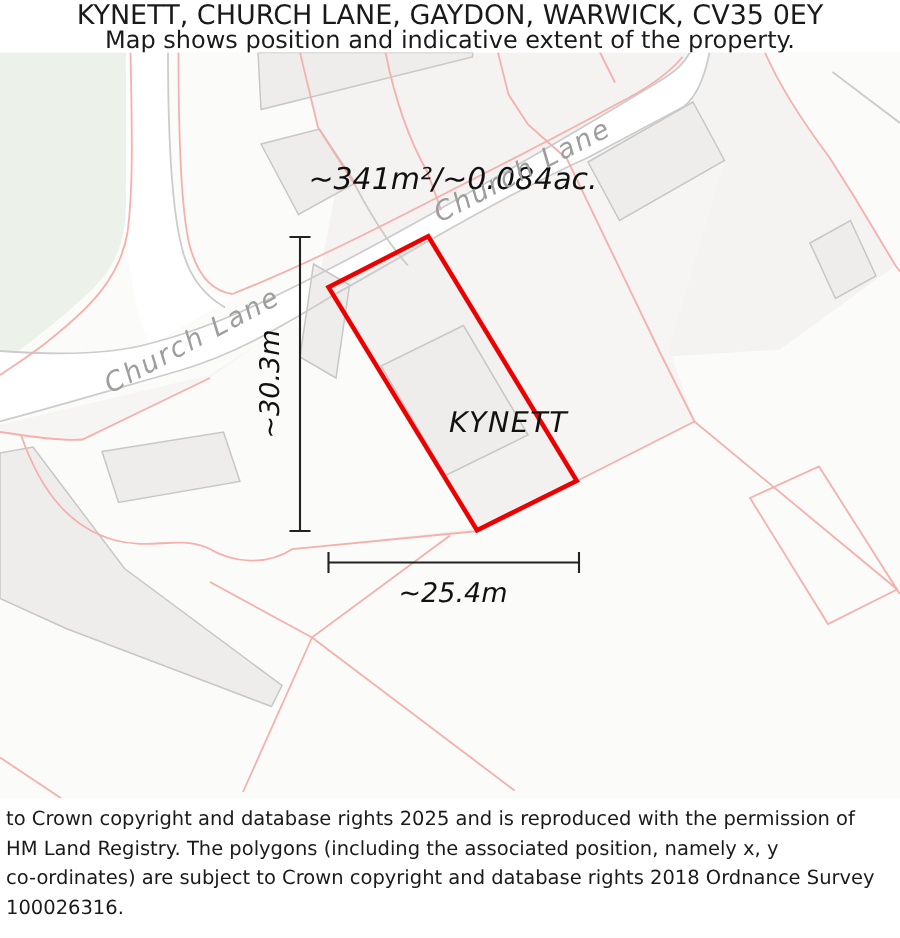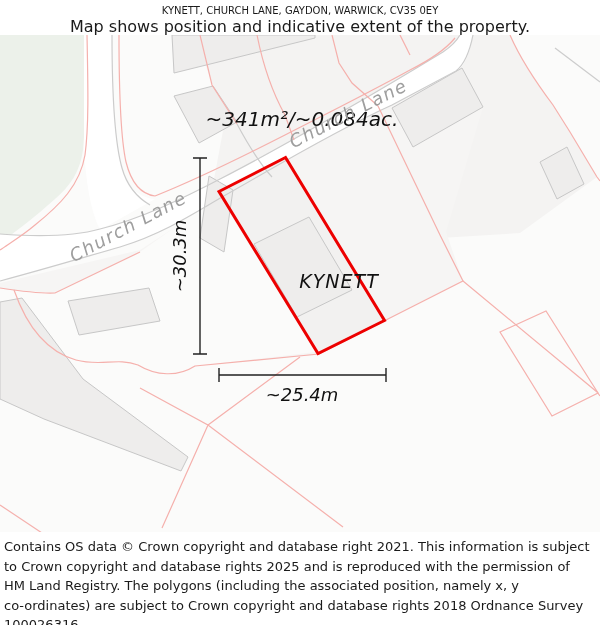--- a/index.html
+++ b/index.html
@@ -1,19 +1,19 @@
 <!DOCTYPE html>
 <html><head>
 <meta charset="utf-8">
 <style>
   html,body{margin:0;padding:0;background:#ffffff;}
   #page{position:relative;width:600px;height:625px;background:#ffffff;overflow:hidden;
         font-family:"DejaVu Sans","Liberation Sans",sans-serif;color:#1a1a1a;}
   #titleblock{position:absolute;top:3px;left:0;width:600px;text-align:center;}
-  #titleblock .t1{font-size:10px;line-height:16px;}
+  #titleblock .t1{font-size:18px;line-height:16px;}
   #titleblock .t2{font-size:16px;line-height:16px;}
   #mapwrap{position:absolute;top:35px;left:0;width:600px;height:497px;background:#fbfbfa;font-style:italic;}
   svg{display:block;}
   #footer{position:absolute;top:537px;left:0;width:594px;padding-left:4px;font-size:13px;line-height:19.5px;}
   .maplabel{fill:#111111;}
   .roadlabel{fill:#9e9e9e;letter-spacing:1.5px;}
 </style>
 </head>
 <body>
 
@@ -87,20 +87,19 @@
       <text x="302" y="126" font-size="20" text-anchor="middle" class="maplabel">~341m²/~0.084ac.</text>
       <text x="339" y="288" font-size="19" text-anchor="middle" letter-spacing="1" class="maplabel">KYNETT</text>
       <text x="302" y="401" font-size="18" text-anchor="middle" class="maplabel">~25.4m</text>
       <text x="186" y="256" font-size="18" text-anchor="middle" class="maplabel" transform="rotate(-90 186 256)">~30.3m</text>
       <text x="131" y="232" font-size="18" text-anchor="middle" class="roadlabel" transform="rotate(-28 131 232)">Church Lane</text>
       <text x="351" y="119" font-size="18" text-anchor="middle" class="roadlabel" transform="rotate(-27 351 119)">Church Lane</text>
     </svg>
   </div>
 
   <div id="footer">
-    <div>Contains OS data © Crown copyright and database right 2021. This information is subject</div>
     <div>to Crown copyright and database rights 2025 and is reproduced with the permission of</div>
     <div>HM Land Registry. The polygons (including the associated position, namely x, y</div>
     <div>co-ordinates) are subject to Crown copyright and database rights 2018 Ordnance Survey</div>
     <div>100026316.</div>
   </div>
 
 </div>
 
 </body></html>

